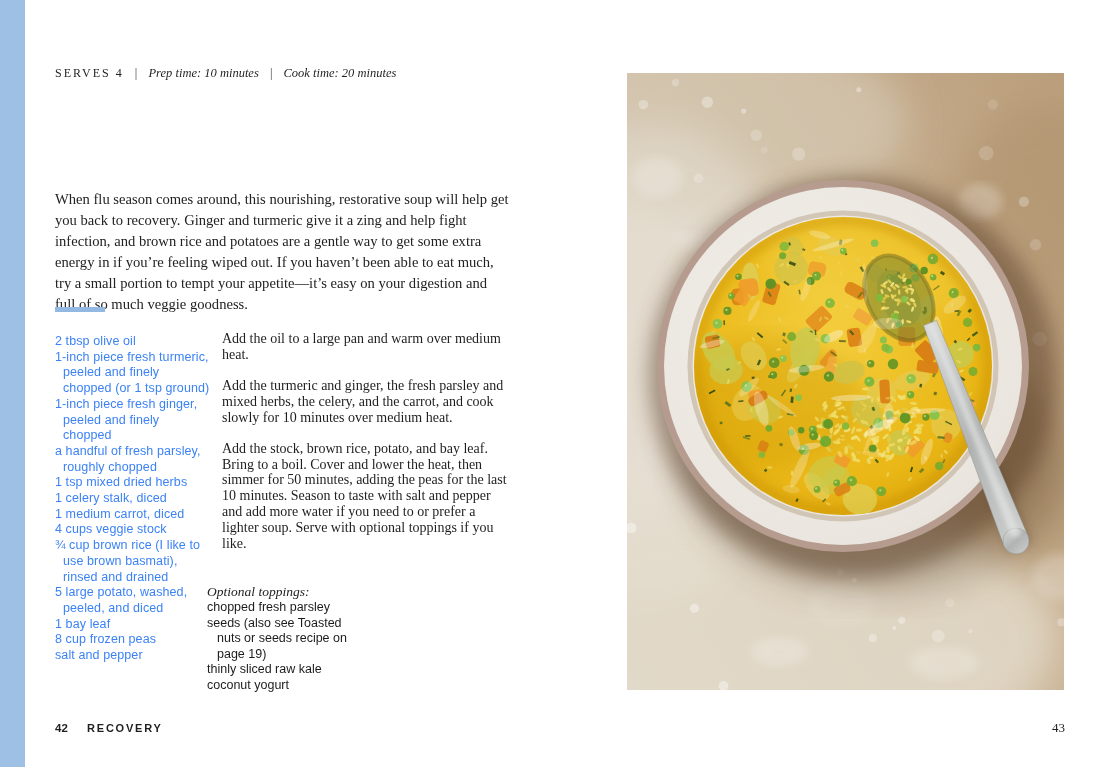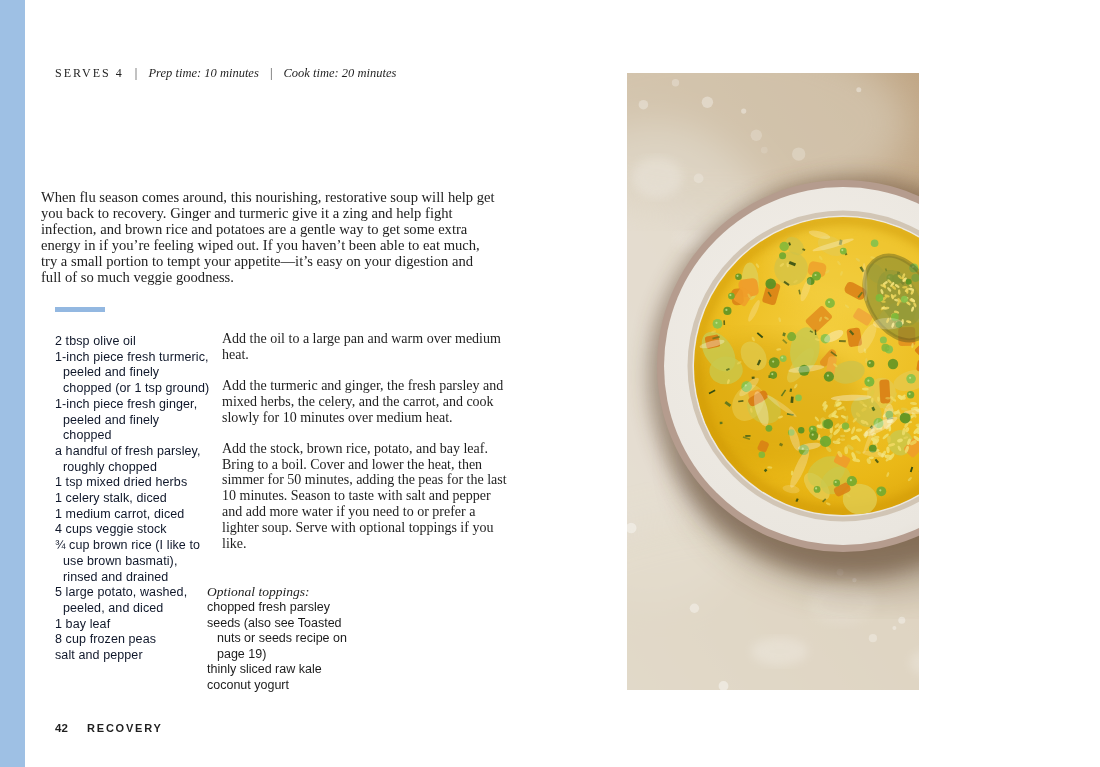--- a/index.html
+++ b/index.html
@@ -5,39 +5,39 @@
   :root{
     --accent-bar:#9ec0e4;
     --divider:#93b8e1;
     --title-text:#141414;
     --body-text:#232323;
     --page-bg:#ffffff;
   }
   *{margin:0;padding:0;box-sizing:border-box;}
   html,body{background:#fff;}
   body{font-family:"Liberation Serif",serif;color:var(--body-text);}
-  .page{position:relative;width:919px;height:767px;background:var(--page-bg);overflow:hidden;}
+  .page{position:relative;width:1100px;height:767px;background:var(--page-bg);overflow:hidden;}
 
   .spine-bar{position:absolute;left:0;top:0;width:25px;height:767px;background:var(--accent-bar);}
 
   .meta{position:absolute;left:55px;top:66px;font-size:12.5px;color:#1f1f1f;white-space:nowrap;}
   .meta .serves{font-family:"Liberation Serif",serif;letter-spacing:2px;font-size:12px;}
   .meta .sep{color:#444;margin:0 8px;font-style:normal;}
   .meta .time{font-style:italic;}
 
   .title{position:absolute;left:53px;top:103px;font-family:"Liberation Sans",sans-serif;
          font-weight:bold;font-size:29px;line-height:33px;letter-spacing:-0.3px;color:var(--title-text);}
 
-  .intro{position:absolute;left:41px;top:189px;width:455px;font-size:14.6px;line-height:16px;color:#222;}
+  .intro{position:absolute;left:55px;top:189px;width:455px;font-size:14.6px;line-height:21px;color:#222;}
 
   .divider{position:absolute;left:55px;top:307px;width:50px;height:5px;background:var(--divider);}
 
   .ingredients{position:absolute;left:55px;top:334px;width:156px;
                font-family:"Liberation Sans",sans-serif;font-size:12.5px;line-height:15.7px;
-               letter-spacing:0.1px;color:#0f172a;list-style:none;}
+               letter-spacing:0.1px;color:#3b82f6;list-style:none;}
   .ingredients li{padding-left:8px;text-indent:-8px;}
 
   .steps{position:absolute;left:207px;top:331px;width:302px;font-size:14px;line-height:15.8px;color:#1e1e1e;}
   .steps p{margin-bottom:15.4px;margin-left:15px;}
 
   .toppings{position:absolute;left:207px;top:584px;width:160px;}
   .toppings-label{font-style:italic;font-size:13.5px;line-height:16px;color:#222;}
   .toppings-list{font-family:"Liberation Sans",sans-serif;font-size:12.5px;line-height:15.6px;
                  color:#1c1c1c;list-style:none;width:142px;}
   .toppings-list li{padding-left:10px;text-indent:-10px;}

